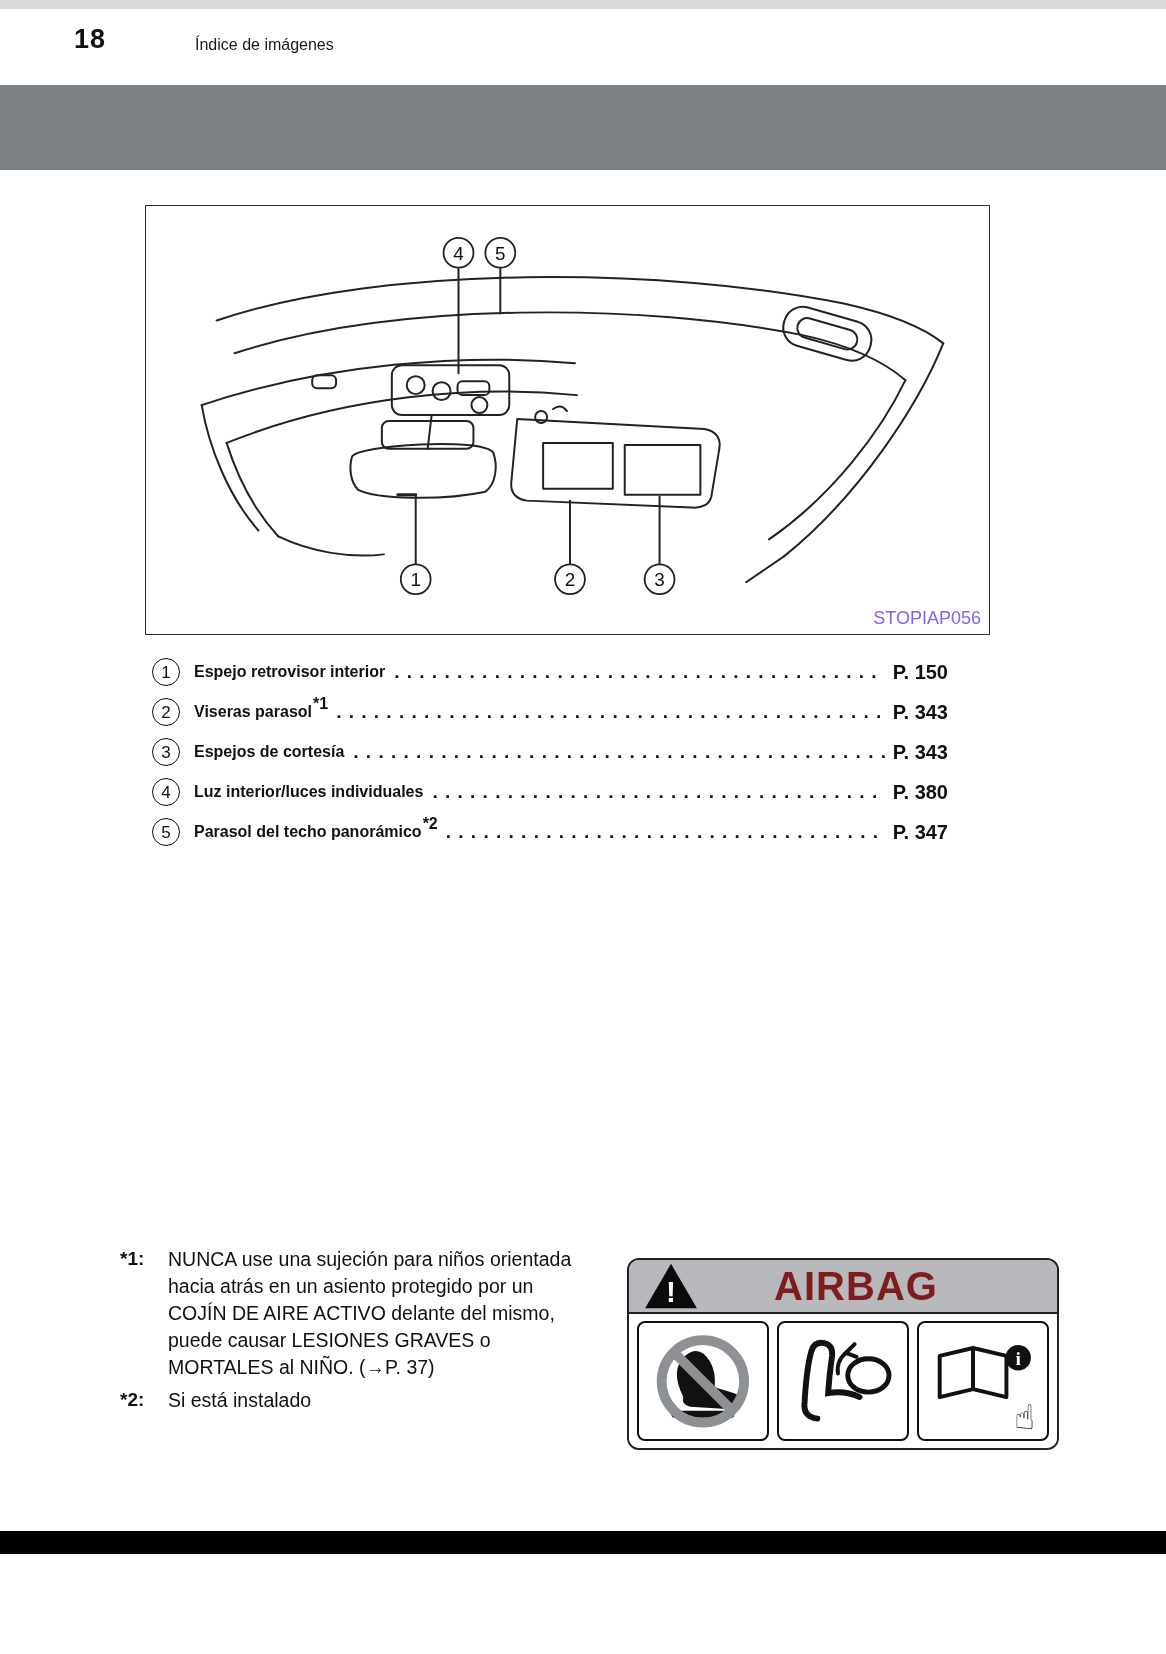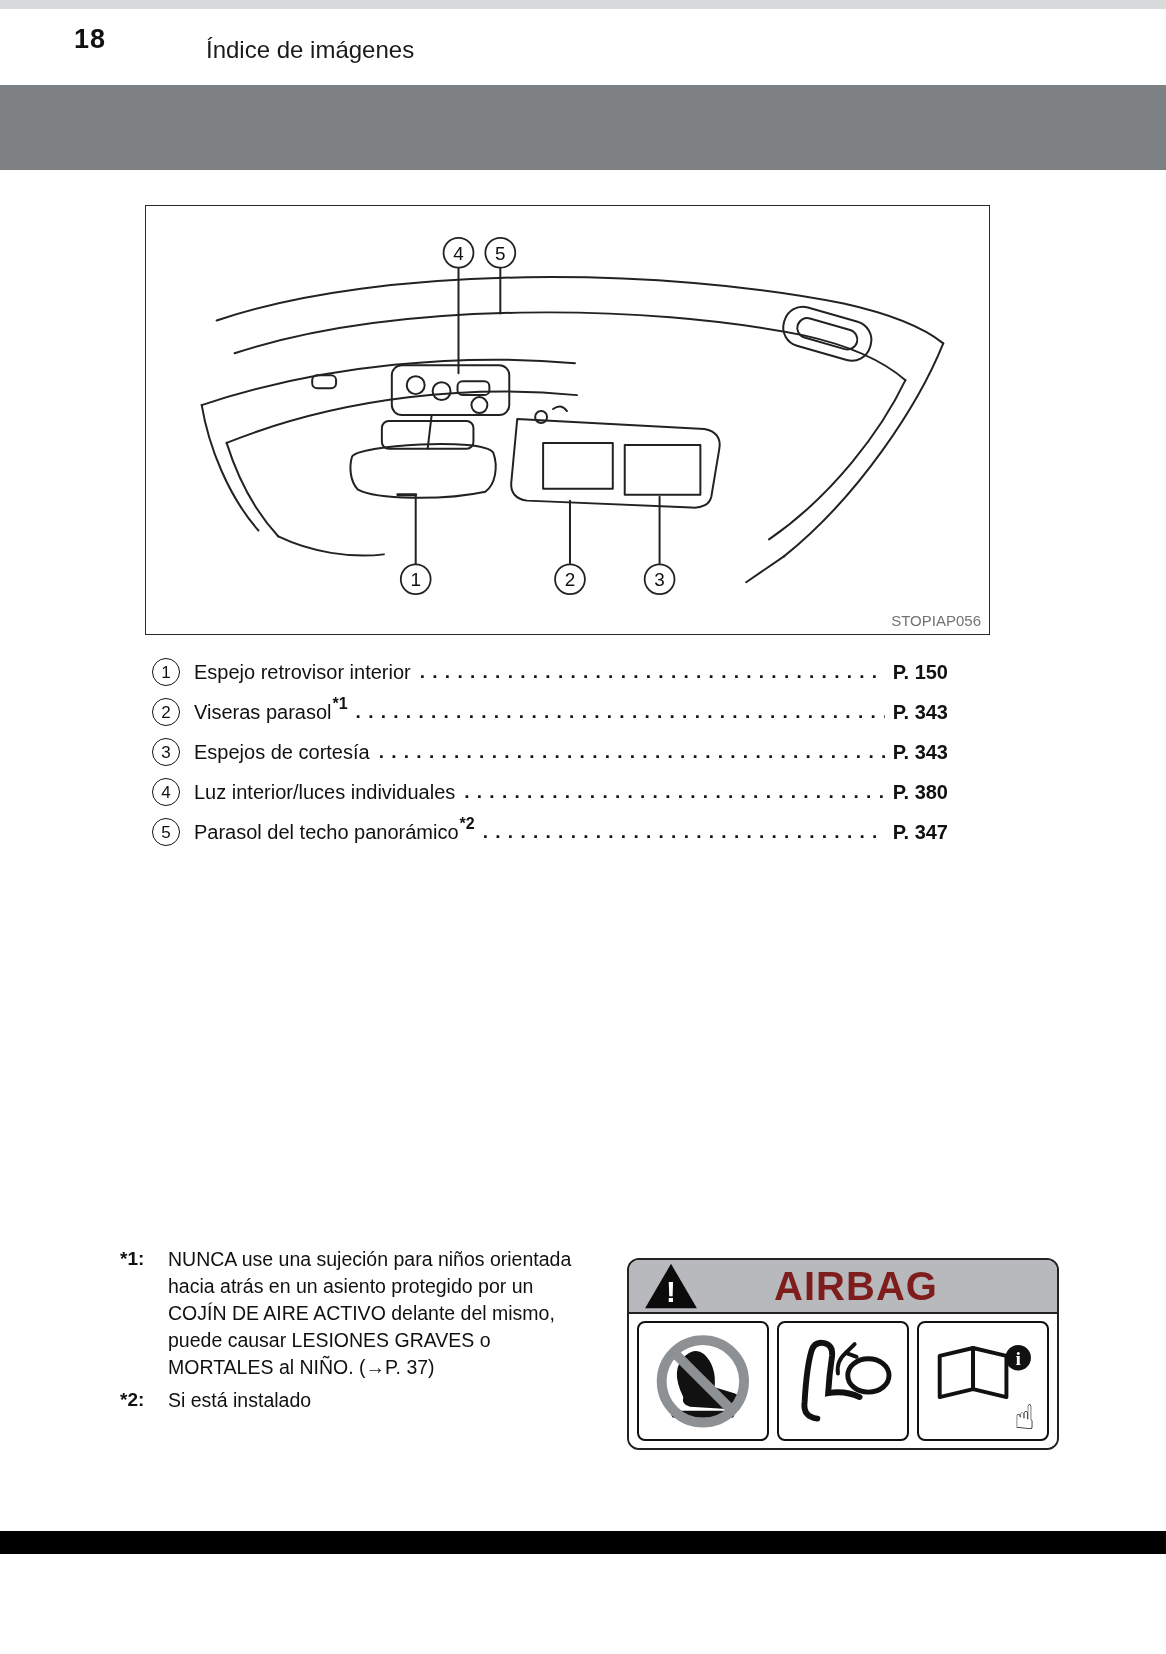--- a/index.html
+++ b/index.html
@@ -3,38 +3,38 @@
 <meta charset="utf-8">
 <style>
   * { margin:0; padding:0; box-sizing:border-box; }
   html,body { background:#ffffff; }
   body { font-family:"Liberation Sans","DejaVu Sans",sans-serif; color:#111; }
   .page {
     position:relative; width:1166px; height:1554px; background:#fff; overflow:hidden;
   }
   .top-strip { position:absolute; left:0; top:0; width:100%; height:9px; background:#d9dadb; }
   .hdr-num { position:absolute; left:74px; top:24px; font-size:27px; font-weight:bold; letter-spacing:1px; }
-  .hdr-title { position:absolute; left:195px; top:36px; font-size:24px; color:#1a1a1a;margin-left:11px; }
+  .hdr-title { position:absolute; left:195px; top:36px; font-size:16px; color:#1a1a1a; }
   .banner { position:absolute; left:0; top:85px; width:100%; height:85px; background:#7e8184; }
 
   .diagram-box {
     position:absolute; left:145px; top:205px; width:845px; height:430px;
     border:1px solid #2a2a2a; background:#fff;
   }
   .diagram-box svg { display:block; width:100%; height:100%; }
-  .img-code { position:absolute; right:8px; bottom:5px; font-size:15px; color:#737373; }
+  .img-code { position:absolute; right:8px; bottom:5px; font-size:18px; color:#8b5cf6; }
 
   .index-list { position:absolute; left:152px; top:652px; width:796px; }
   .idx-row { display:flex; align-items:center; height:40px; width:100%; }
   .cnum {
     flex:0 0 auto; width:28px; height:28px; border:1.7px solid #111; border-radius:50%;
     display:inline-flex; align-items:center; justify-content:center;
     font-size:17px; margin-right:14px; line-height:1;
   }
-  .lbl { flex:0 0 auto; font-weight:normal; font-size:20px; white-space:nowrap; }
+  .lbl { flex:0 0 auto; font-weight:bold; font-size:16px; white-space:nowrap; }
   .supref { flex:0 0 auto; font-weight:bold; font-size:16px; position:relative; top:-8px; margin-left:1px; }
   .leader { flex:1 1 auto; min-width:0; overflow:hidden; white-space:nowrap; margin:0 8px; font-weight:bold; font-size:19px; }
   .leader::after { content:". . . . . . . . . . . . . . . . . . . . . . . . . . . . . . . . . . . . . . . . . . . . . . . . . . . . . . . . . . . . . . . . . . . . . . . . . . . ."; letter-spacing:1px; }
   .pref { flex:0 0 auto; font-weight:bold; font-size:20px;text-align:center; }
 
   .footnotes { position:absolute; left:120px; top:1246px; width:490px; }
   .fn { display:flex; align-items:flex-start; }
   .fn + .fn { margin-top:6px; }
   .fn-marker { flex:0 0 48px; font-weight:bold; font-size:19px; padding-top:2px; }
   .fn-text { flex:1 1 auto; font-size:19.5px; line-height:27px; max-width:405px; }

